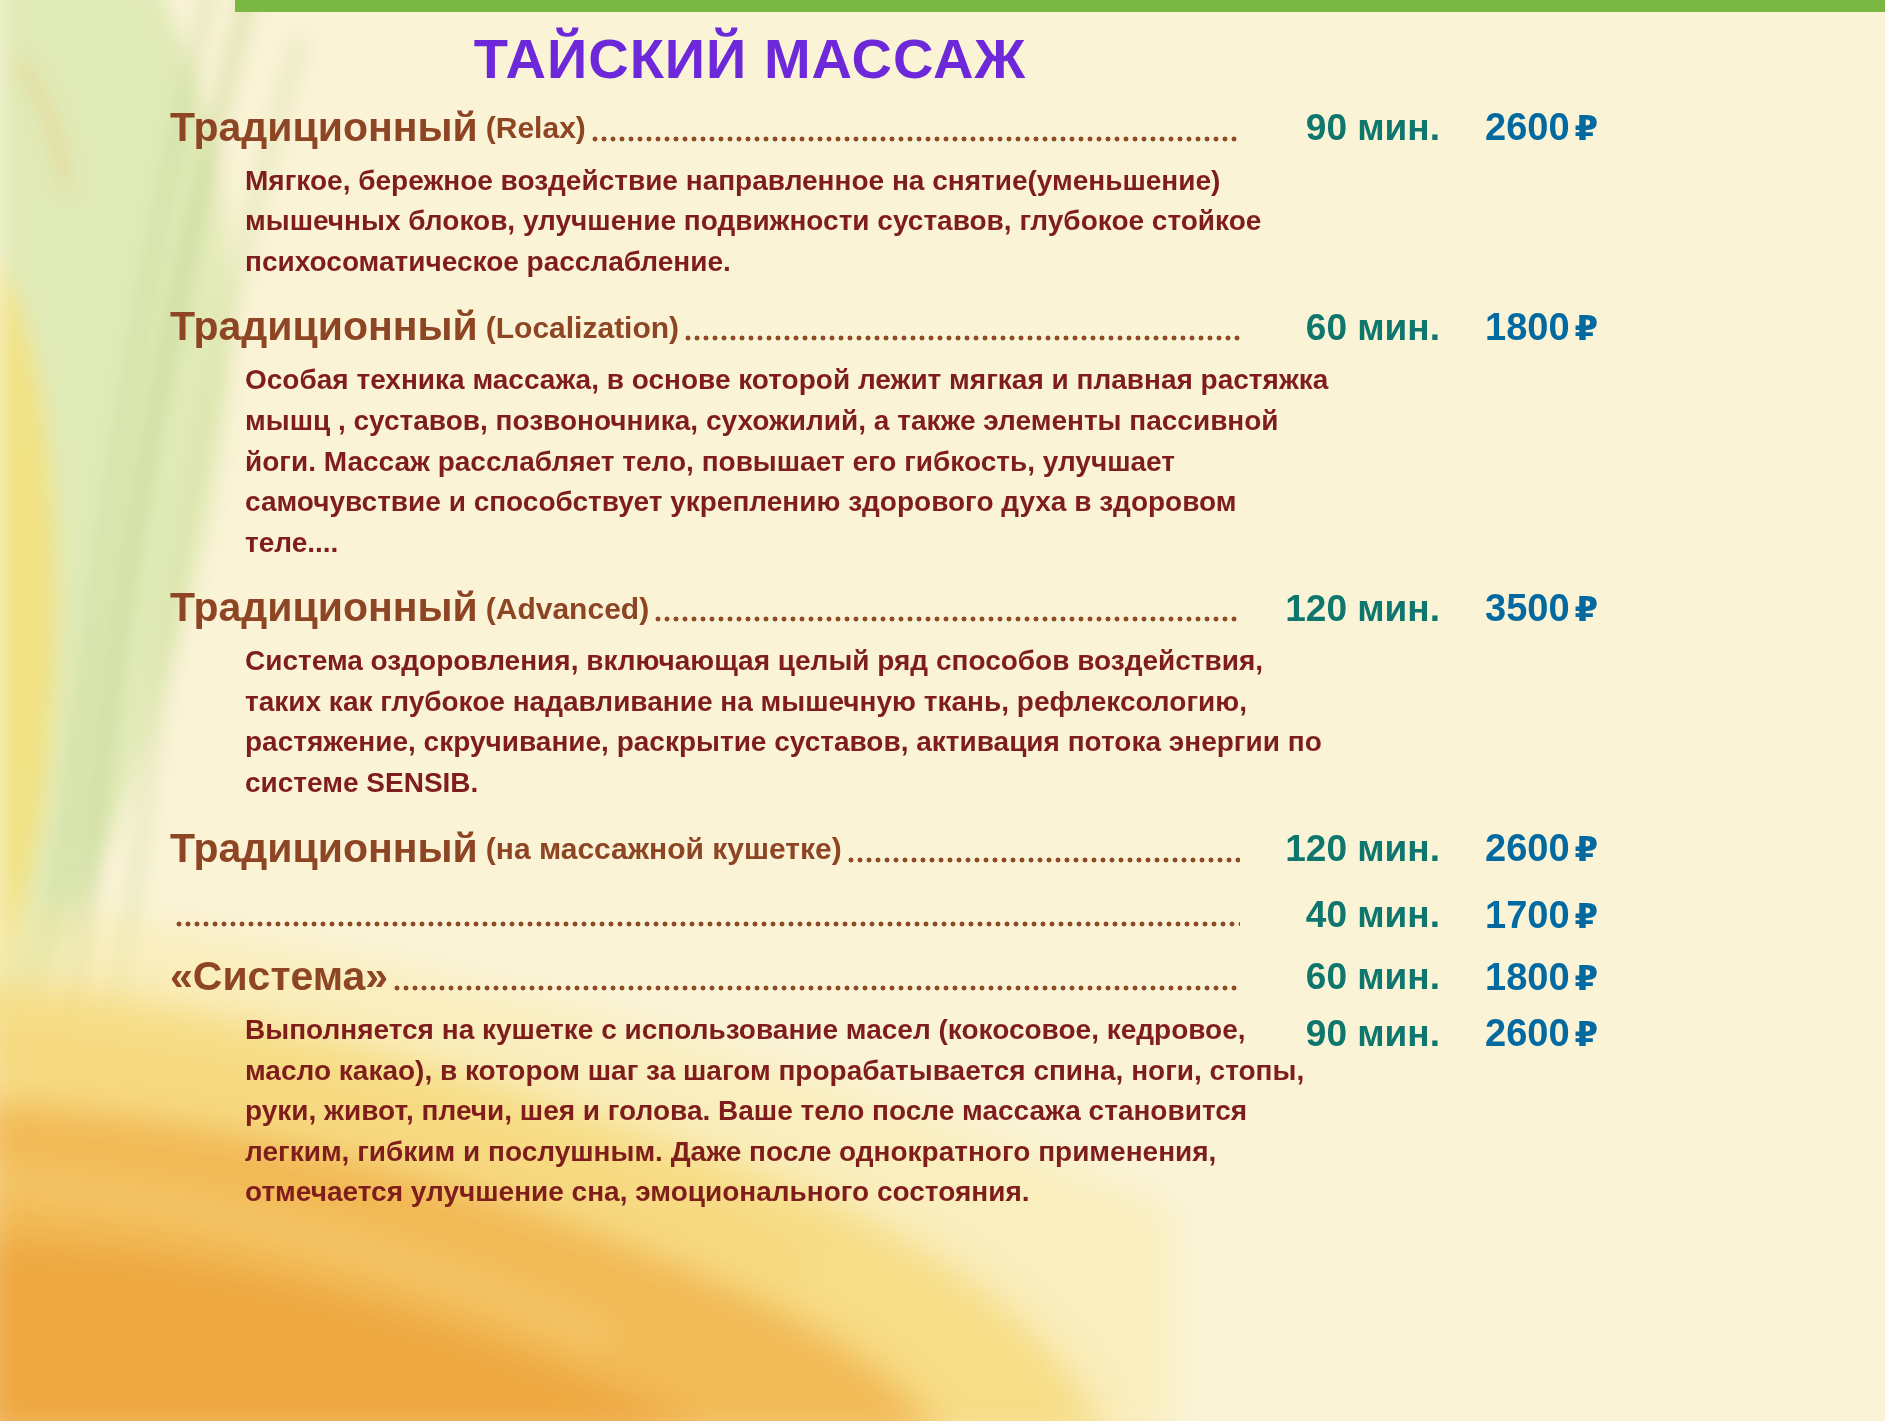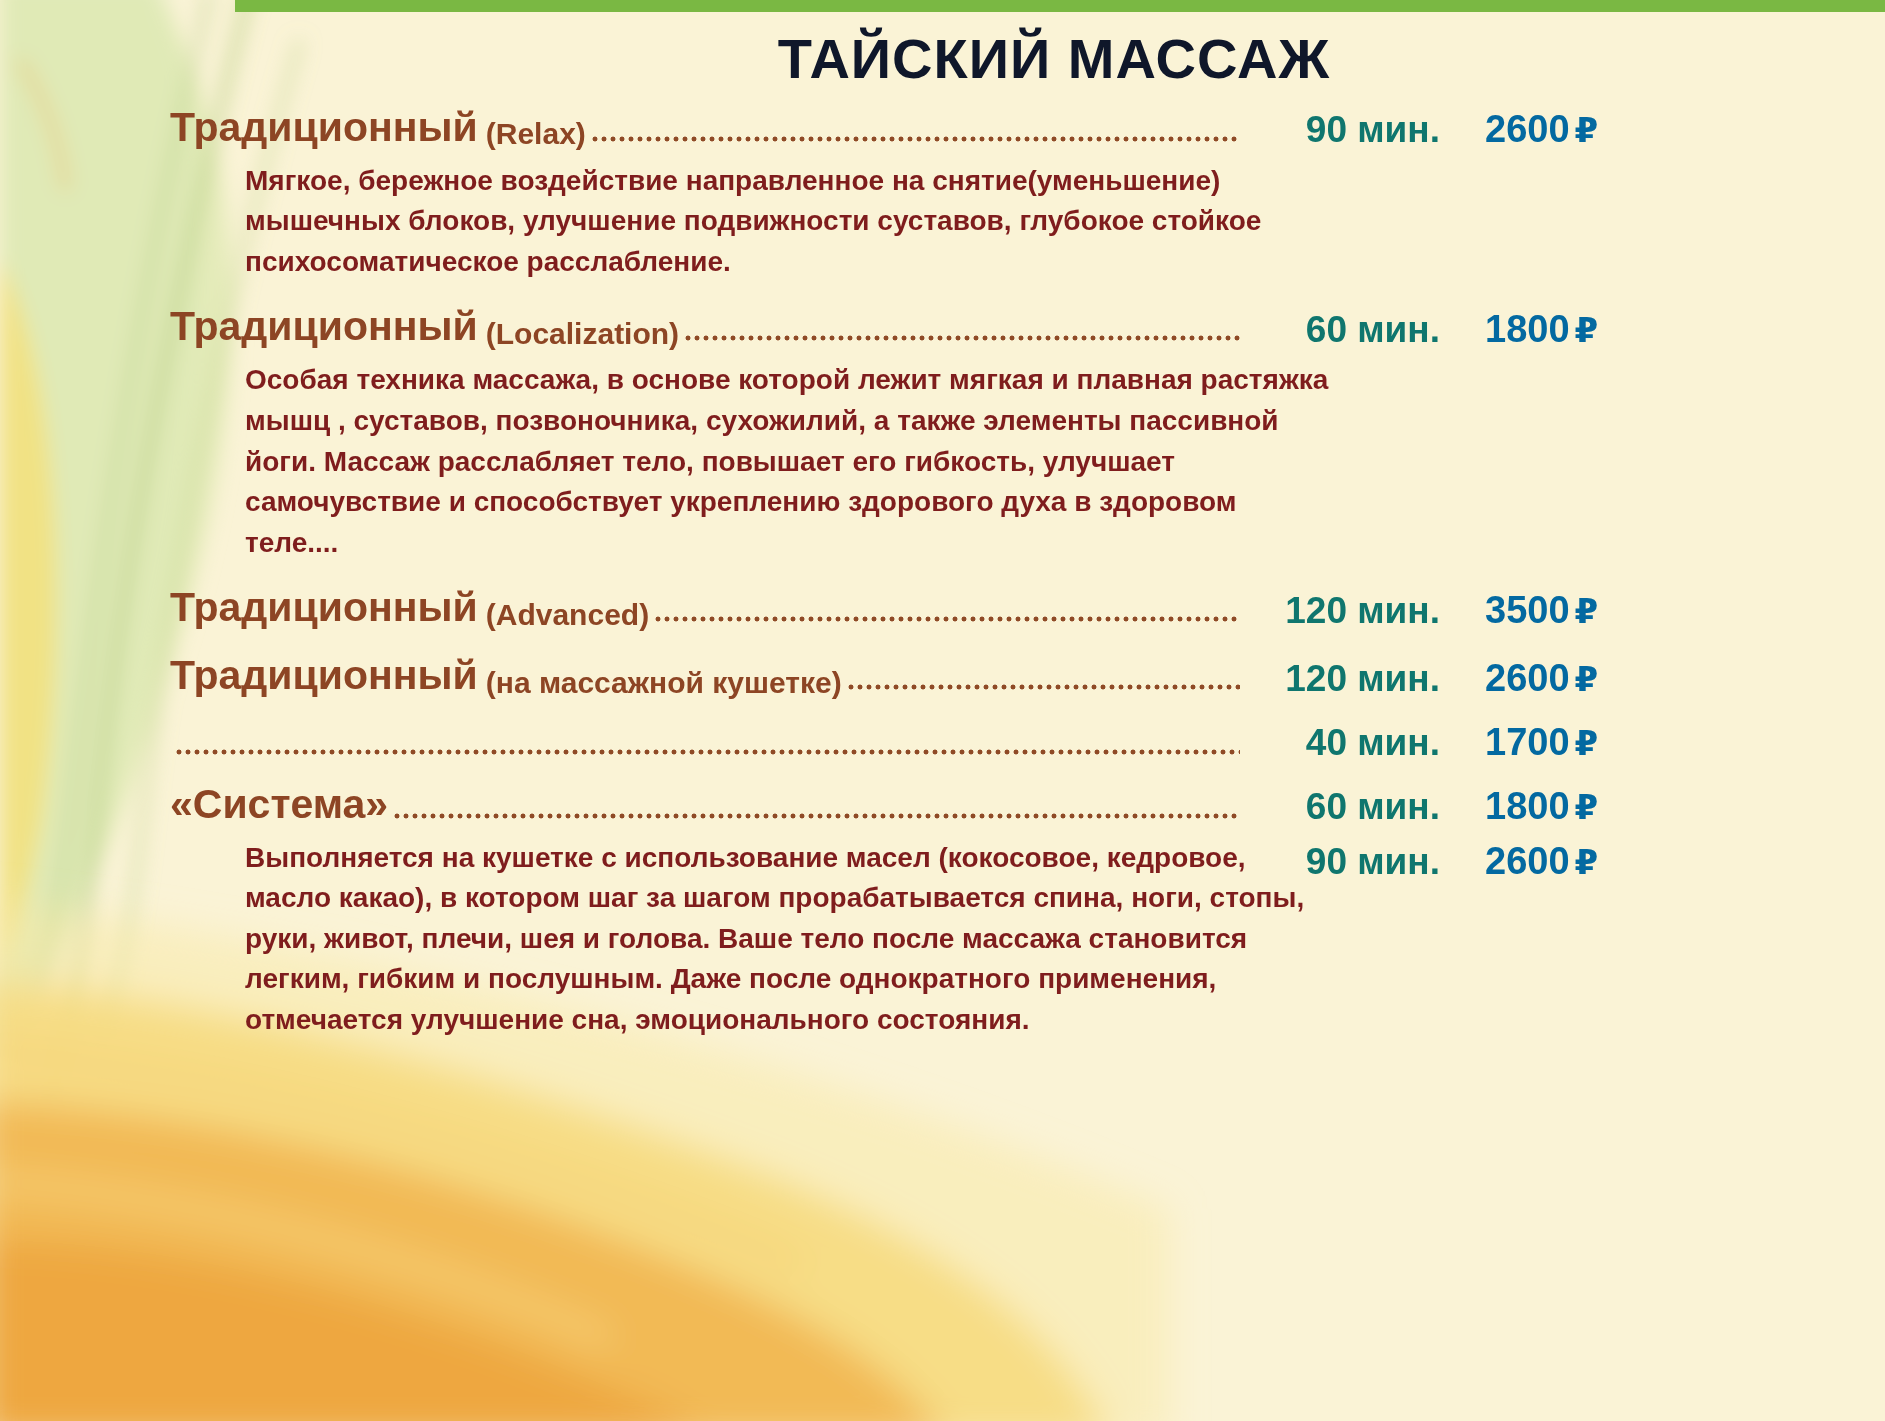--- a/index.html
+++ b/index.html
@@ -11,27 +11,27 @@
   .bg-art{position:absolute;inset:0;width:1885px;height:1421px;z-index:0;}
   .green-bar{
     position:absolute;top:0;left:235px;right:0;height:12px;
     background:#7ab843;z-index:2;
   }
   .content{
     position:relative;z-index:1;
     padding:16px 185px 0 170px; 
   }
   .page-title{
-    text-align:right;margin:14px 370px 16px 0;
+    text-align:center;margin:14px 370px 16px 0;
     font-size:56px;font-weight:bold;letter-spacing:1px;
-    color:#0f172a;line-height:1.05;
+    color:#6d28d9;line-height:1.05;
   }
   .item{margin-bottom:22px;}
   .item-head{
-    display:flex;align-items:flex-end;line-height:1.12;
+    display:flex;align-items:center;line-height:1.12;
     color:#8d4524;white-space:nowrap;
   }
   .item-name{font-size:41px;font-weight:bold;}
   .item-qualifier{font-size:30px;font-weight:bold;margin-left:8px;}
   .leader{
     flex:1;height:6px;margin:0 10px 0 6px;align-self:flex-end;
     margin-bottom:9px;
     background-image:radial-gradient(circle at 3px 3px,#8f4a26 2.1px,rgba(0,0,0,0) 2.8px);
     background-size:9px 6px;background-repeat:repeat-x;
   }
@@ -116,20 +116,21 @@
   </section>
 
   <section class="item">
     <div class="item-head">
       <span class="item-name">Традиционный</span>
       <span class="item-qualifier">(Advanced)</span>
       <span class="leader"></span>
       <span class="dur">120 мин.</span>
       <span class="price"><span>3500</span><span class="rub">₽</span></span>
     </div>
+    <p class="desc">Система оздоровления, включающая целый ряд способов воздействия, таких как глубокое надавливание на мышечную ткань, рефлексологию, растяжение, скручивание, раскрытие суставов, активация потока энергии по системе SENSIB.</p>
   </section>
 
   <section class="item">
     <div class="item-head">
       <span class="item-name">Традиционный</span>
       <span class="item-qualifier">(на массажной кушетке)</span>
       <span class="leader"></span>
       <span class="dur">120 мин.</span>
       <span class="price"><span>2600</span><span class="rub">₽</span></span>
     </div>

